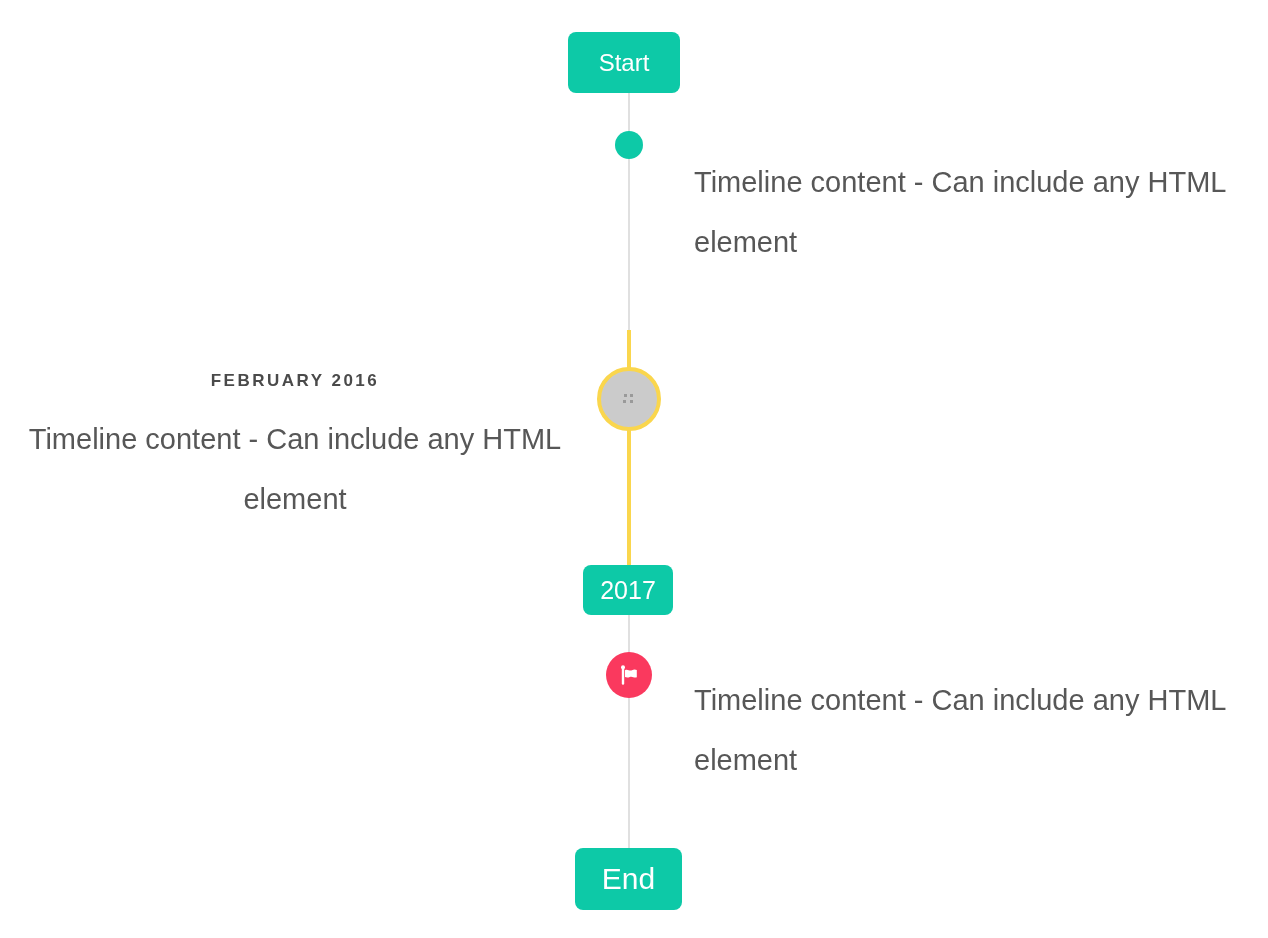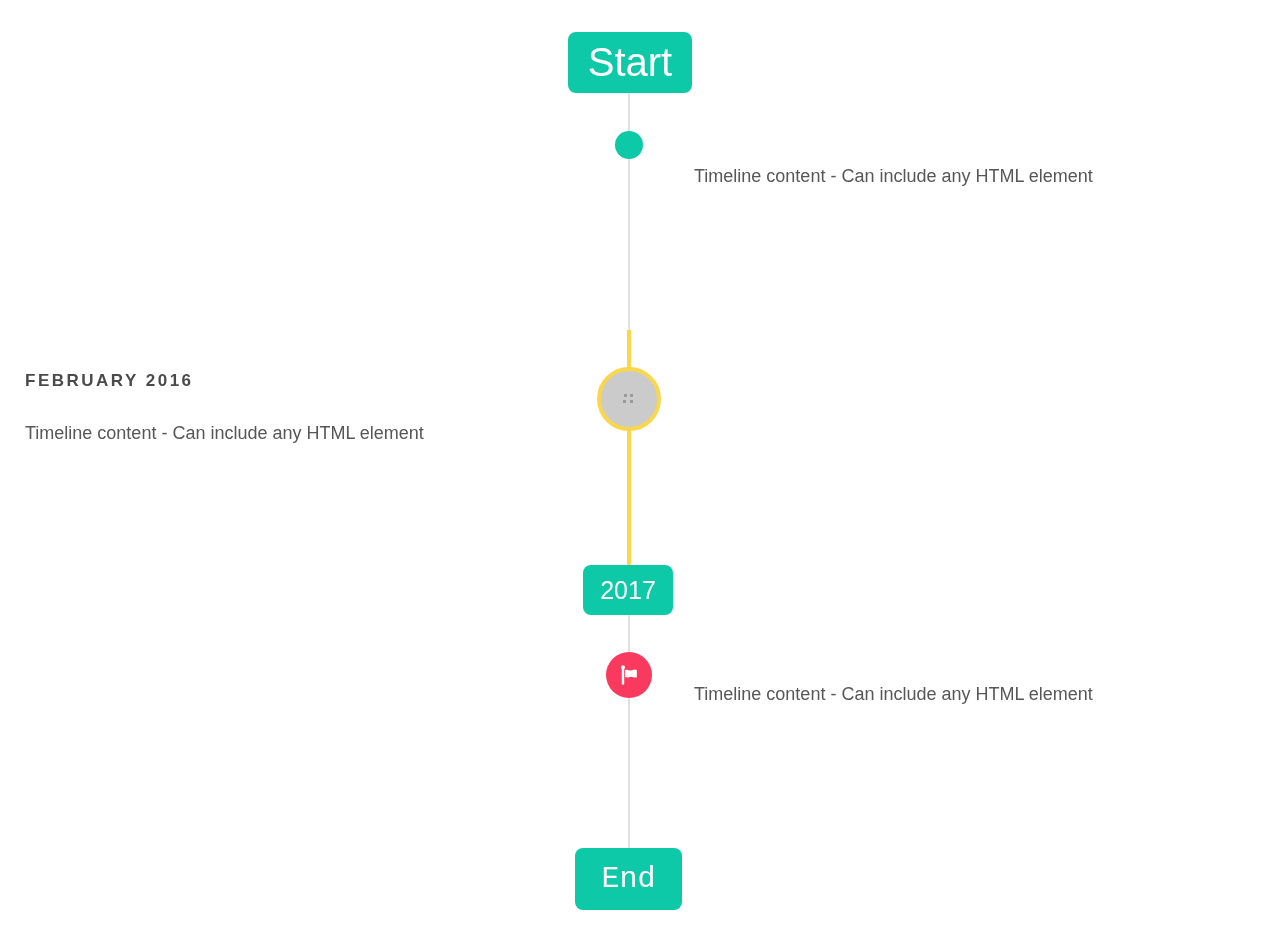--- a/index.html
+++ b/index.html
@@ -31,56 +31,56 @@
   
   .badge{
     position:absolute;
     background:var(--accent-teal);
     color:#ffffff;
     border-radius:8px;
     display:flex;align-items:center;justify-content:center;
     font-weight:400;
     box-sizing:border-box;
   }
-  .badge-start{left:568px;top:32px;width:124px;height:61px;font-size:40px;}
+  .badge-start{left:568px;top:32px;width:112px;height:61px;font-size:24px;}
   .badge-year{left:583px;top:565px;width:90px;height:50px;font-size:25px;}
-  .badge-end{left:575px;top:848px;width:107px;height:62px;font-size:30px;font-family:Liberation Mono, monospace;}
+  .badge-end{left:575px;top:848px;width:107px;height:62px;font-size:30px;}
   
   .marker{position:absolute;border-radius:50%;box-sizing:border-box;}
   .marker-dot{
     left:615px;top:131px;width:28px;height:28px;
     background:var(--accent-teal);
   }
   .marker-photo{
     left:597px;top:367px;width:64px;height:64px;
     background:var(--marker-gray-fill);
     border:4px solid var(--marker-yellow);
     display:flex;align-items:center;justify-content:center;
   }
   .marker-flag{
     left:606px;top:652px;width:46px;height:46px;
     background:var(--marker-red);
     display:flex;align-items:center;justify-content:center;
   }
   
   .event{position:absolute;width:540px;}
   .event-right{text-align:left;}
-  .event-left{text-align:left;}
+  .event-left{text-align:center;}
   .event-1{left:694px;top:134px;}
   .event-2{left:25px;top:371px;}
   .event-3{left:694px;top:652px;}
   .event-title{
     font-size:17px;font-weight:700;letter-spacing:2.5px;
     color:var(--title-color);
     height:20px;line-height:20px;
     text-transform:uppercase;
   }
   .event-content{
     margin-top:18px;
-    font-size:18px;line-height:48px;
+    font-size:29px;line-height:60px;
     color:var(--content-color);
   }
   .icon-wrap{display:block;line-height:0;}
 </style>
 </head>
 <body>
 
 <div class="stage">
 
   <div class="line-gray"></div>

